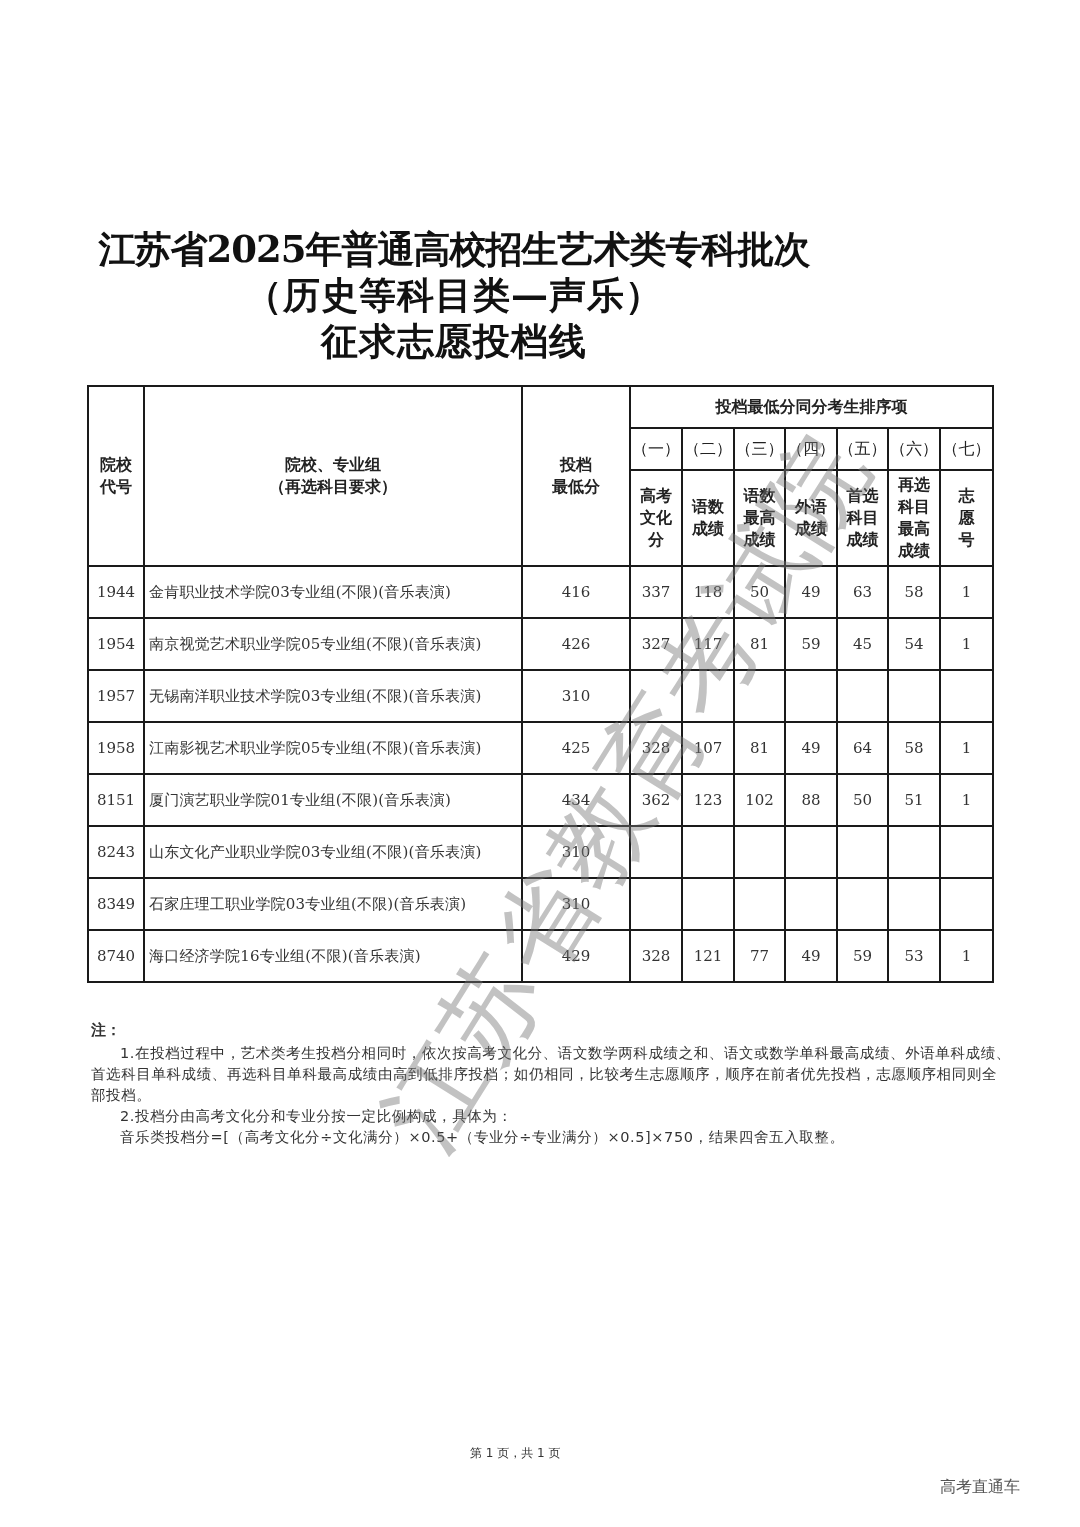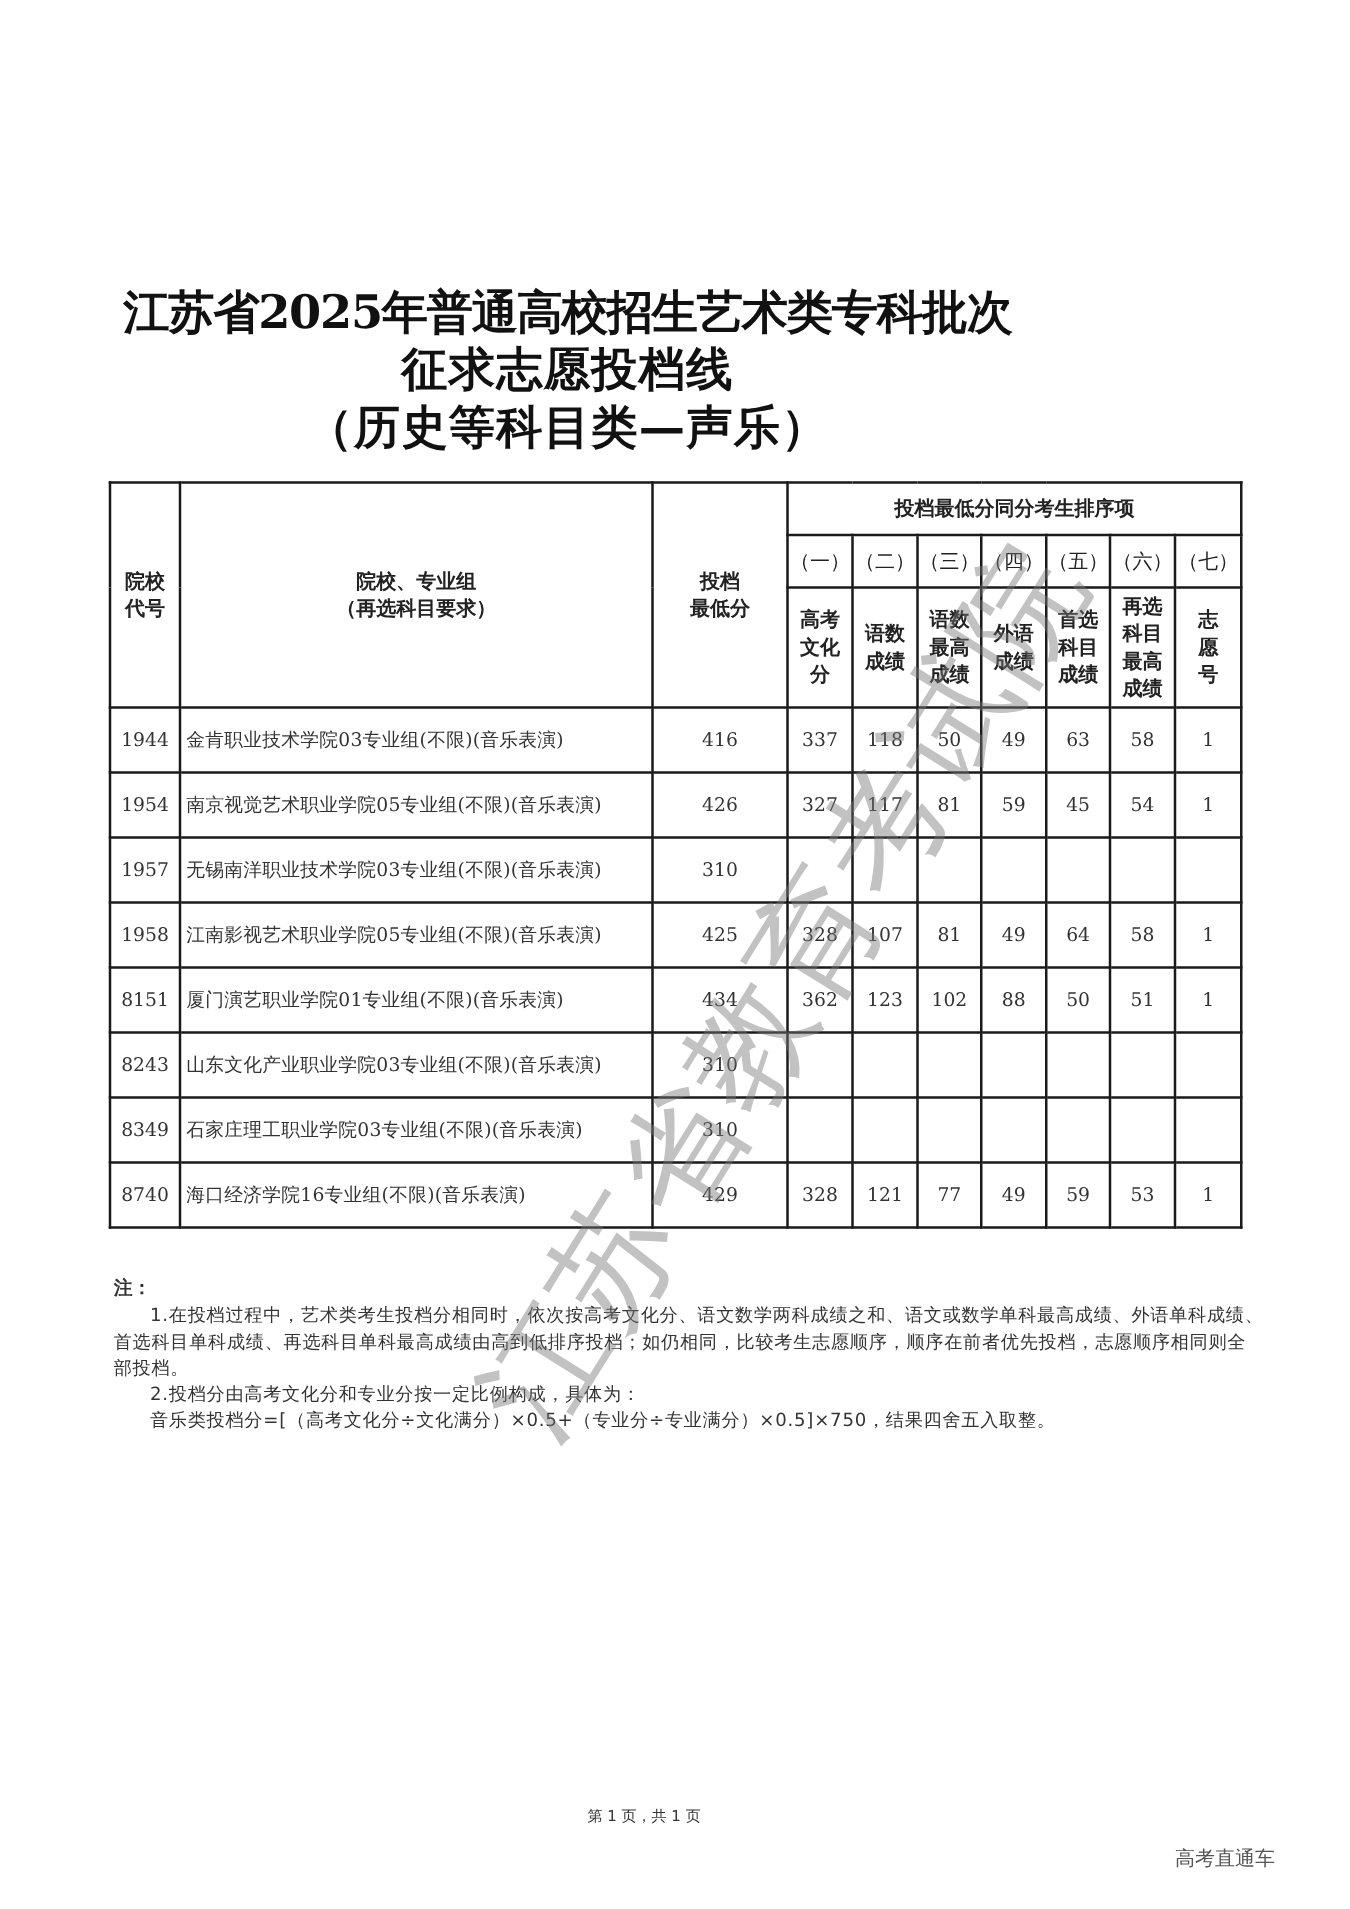--- a/index.html
+++ b/index.html
@@ -139,22 +139,22 @@
       letter-spacing: 2px;
       white-space: nowrap;
       pointer-events: none;
     }
   </style>
 </head>
 <body>
 
 <div class="title-block">
   <div class="title-line">江苏省2025年普通高校招生艺术类专科批次</div>
+  <div class="title-line sub">（历史等科目类—声乐）</div>
   <div class="title-line sub">征求志愿投档线</div>
-  <div class="title-line sub">（历史等科目类—声乐）</div>
 </div>
 
 <table class="grid">
   <colgroup>
     <col style="width:56px">
     <col style="width:378px">
     <col style="width:108px">
     <col style="width:52px">
     <col style="width:52px">
     <col style="width:51px">

